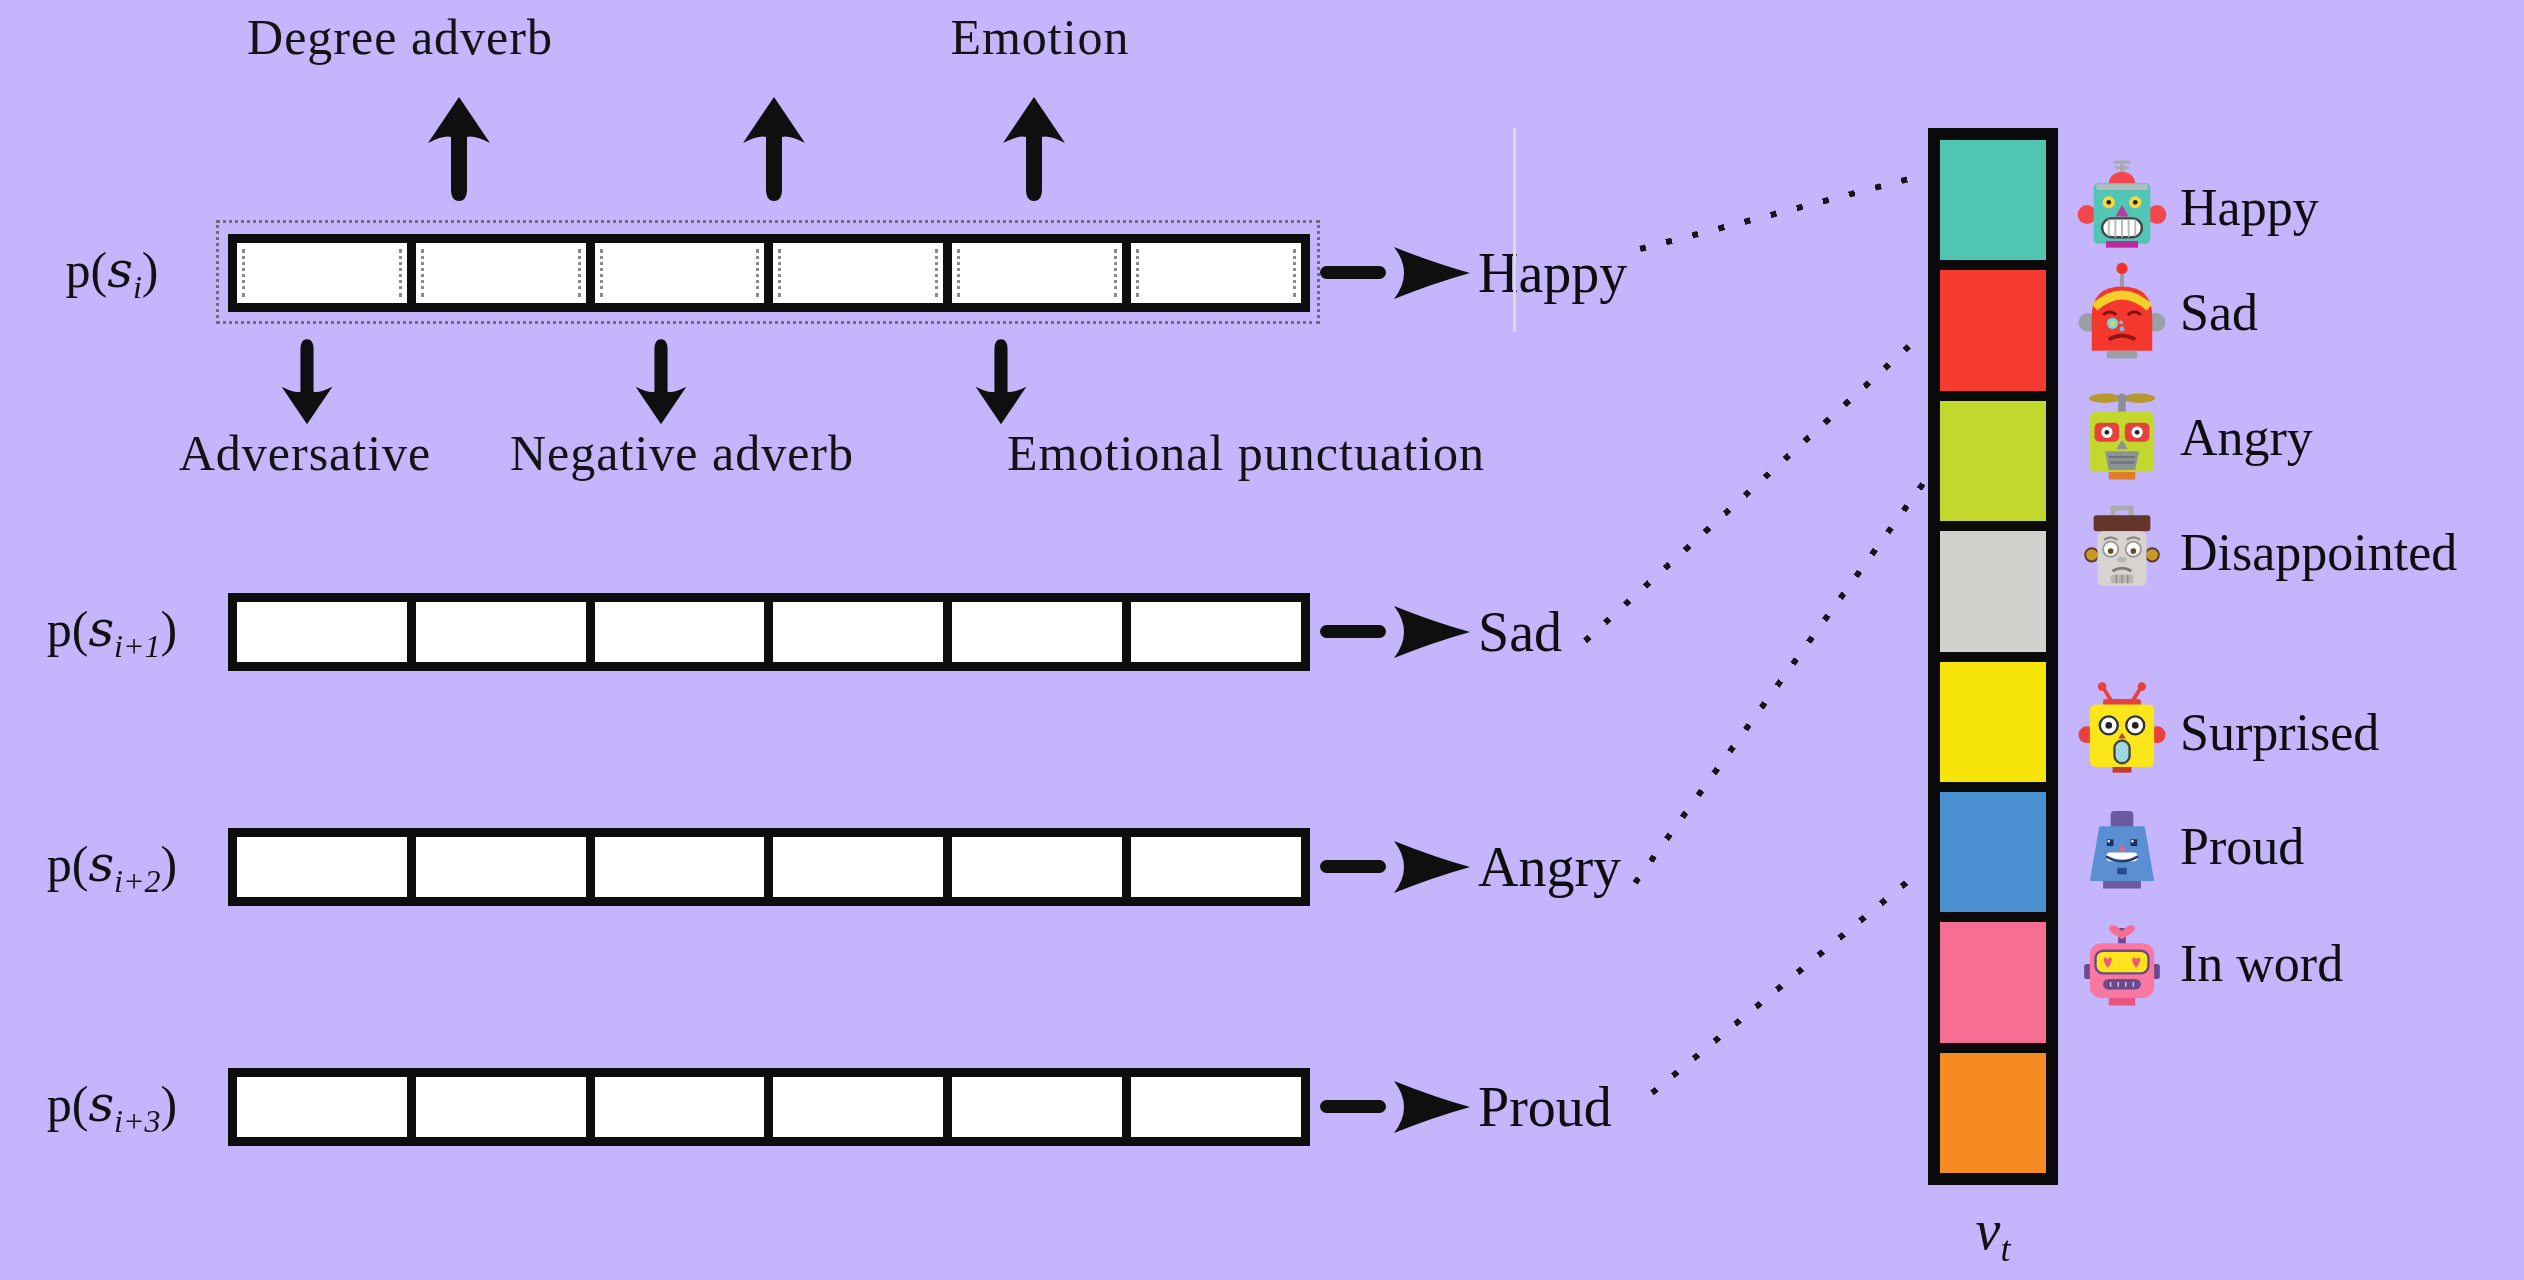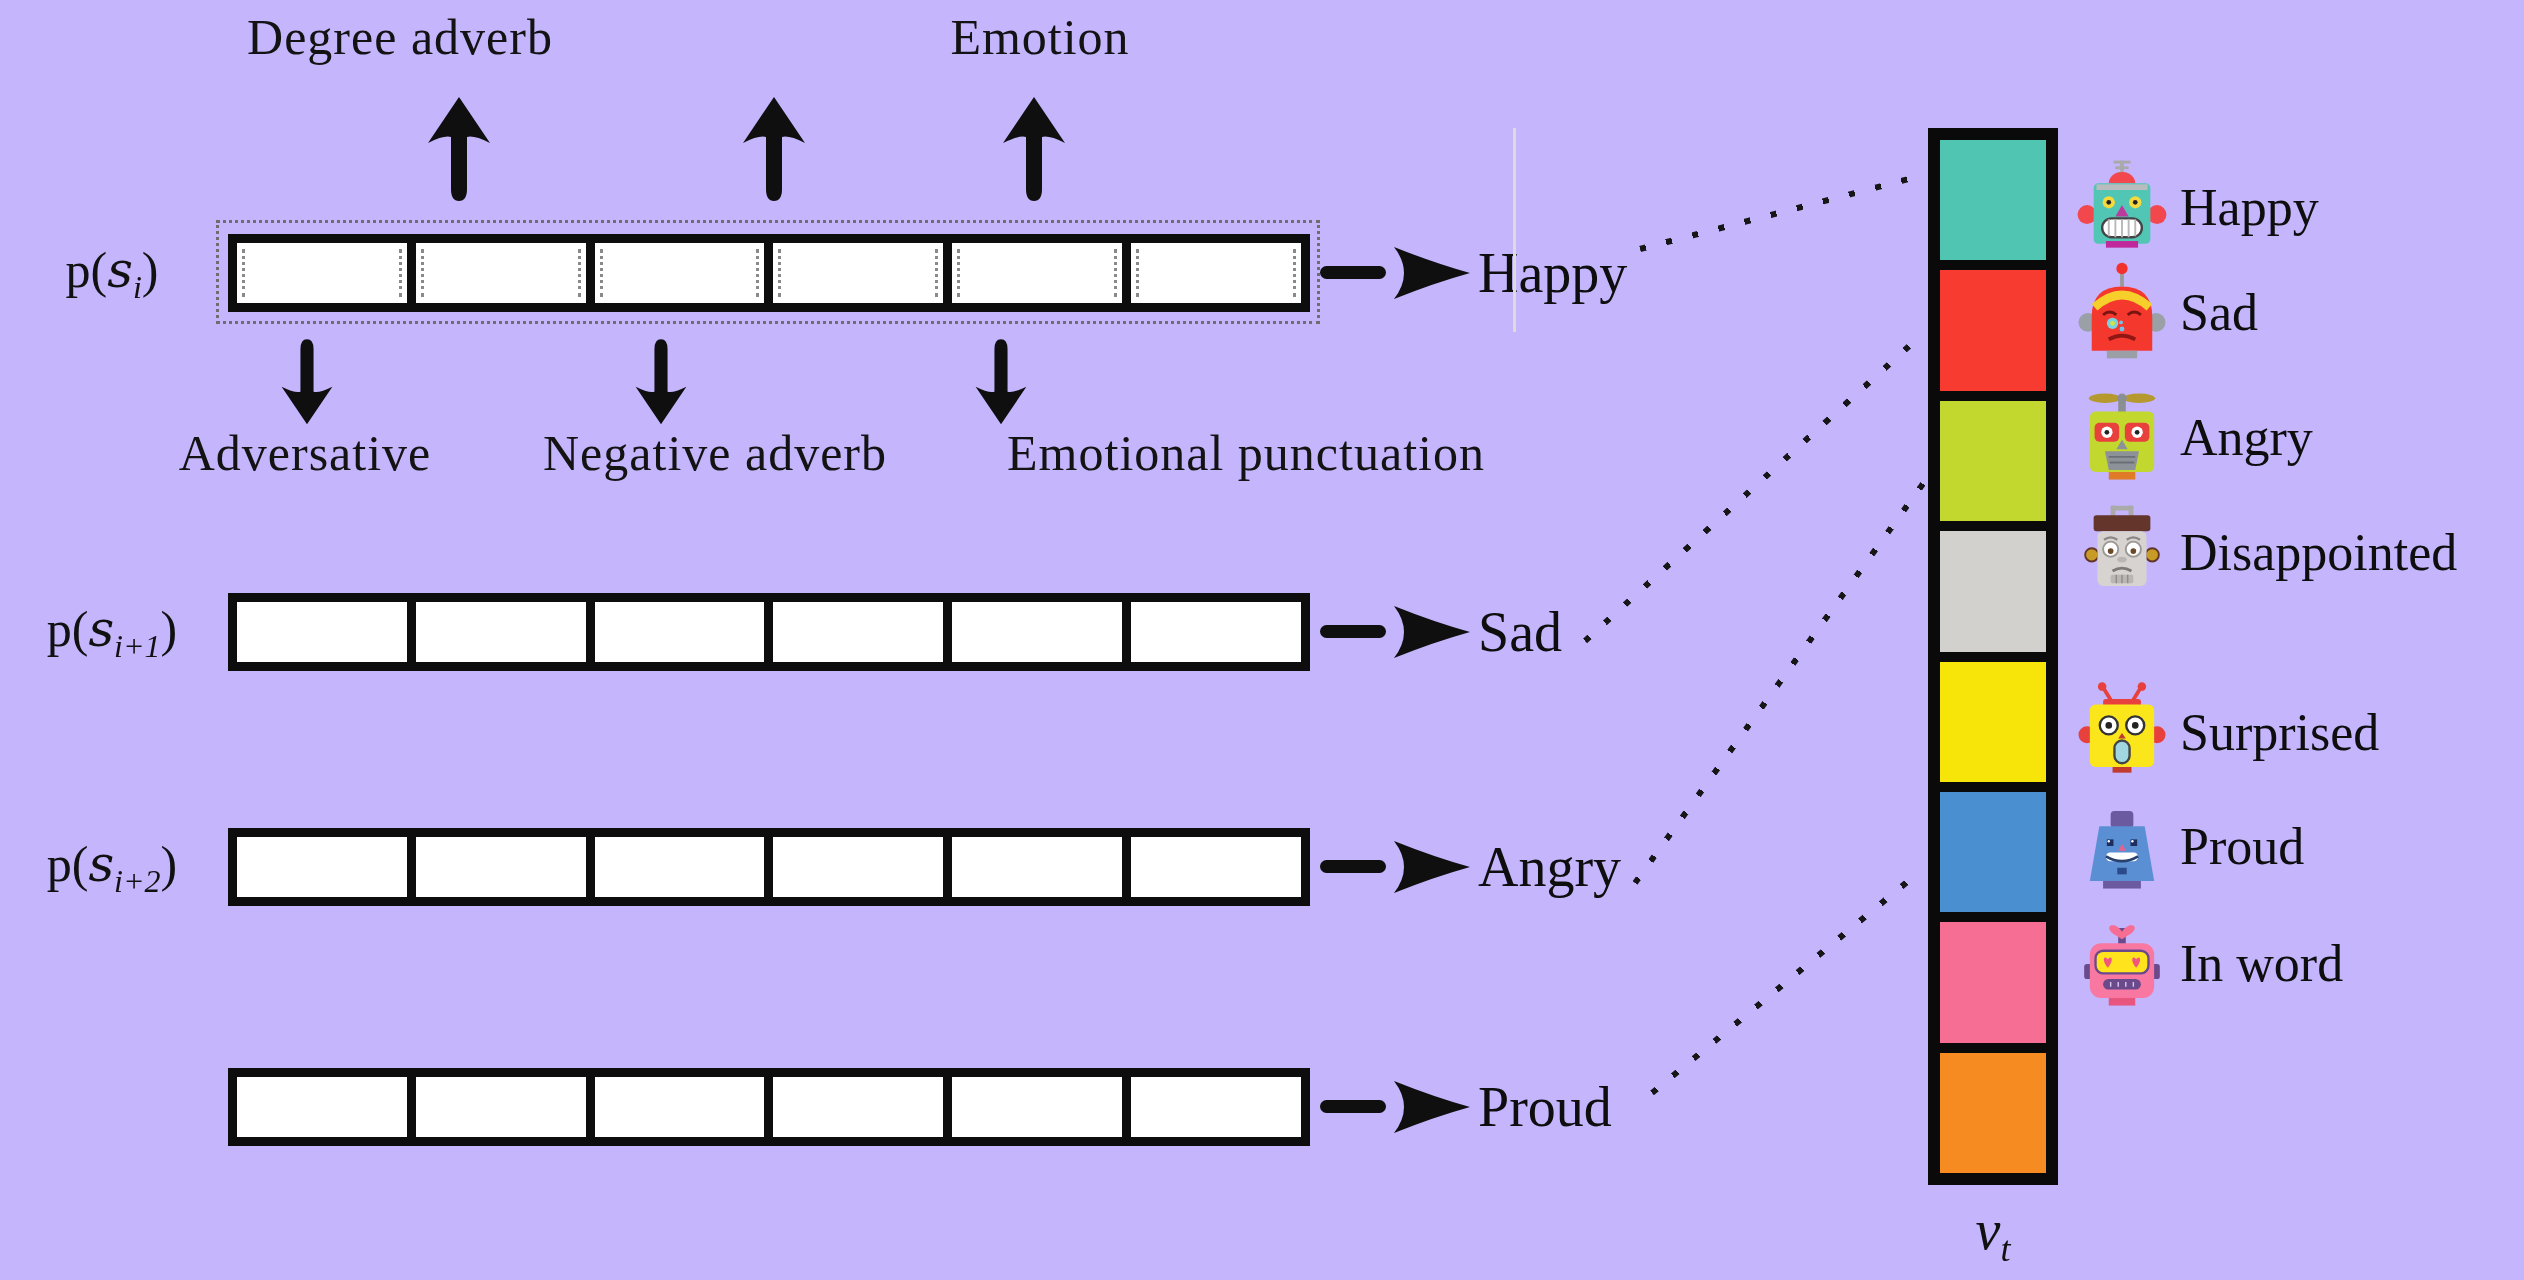--- a/index.html
+++ b/index.html
@@ -80,21 +80,21 @@
         <path fill="#0f0f0f" d="M35 108 L4 62 Q20 70 27 68 L27 16 Q27 4 35 4 Q43 4 43 16 L43 68 Q50 70 66 62 Z"></path>
       </svg>
   </div>
   <div class="varrow" style="left:966px;top:336px;height:90px">
     <svg viewBox="0 0 70 110">
         <path fill="#0f0f0f" d="M35 108 L4 62 Q20 70 27 68 L27 16 Q27 4 35 4 Q43 4 43 16 L43 68 Q50 70 66 62 Z"></path>
       </svg>
   </div>
 
   <div class="wordlabel" style="left:305px;top:424px">Adversative</div>
-  <div class="wordlabel" style="left:715px;top:424px">Negative adverb</div>
+  <div class="wordlabel" style="left:682px;top:424px">Negative adverb</div>
   <div class="wordlabel" style="left:1246px;top:424px">Emotional punctuation</div>
 
   <div class="seqrow r1" style="top:234px">
     <div class="row1dotted"></div>
     <div class="plabel">
       <span>p(</span><i>s</i><sub>i</sub><span>)</span>
     </div>
     <div class="boxrow">
       <div class="cell"></div>
         <div class="cell"></div>
@@ -148,20 +148,23 @@
     <div class="harrow">
       <svg viewBox="0 0 156 64">
           <rect x="2" y="25" width="66" height="13" rx="6.5" fill="#0f0f0f"></rect>
           <path fill="#0f0f0f" d="M76 6 Q116 22 152 32 Q116 42 76 58 Q96 32 76 6 Z"></path>
         </svg>
     </div>
     <div class="rowemotion">Angry</div>
   </div>
 
   <div class="seqrow" style="top:1068px">
+    <div class="plabel">
+      <span>p(</span><i>s</i><sub>i+3</sub><span>)</span>
+    </div>
     <div class="boxrow">
       <div class="cell"></div>
         <div class="cell"></div>
         <div class="cell"></div>
         <div class="cell"></div>
         <div class="cell"></div>
         <div class="cell"></div>
     </div>
     <div class="harrow">
       <svg viewBox="0 0 156 64">

